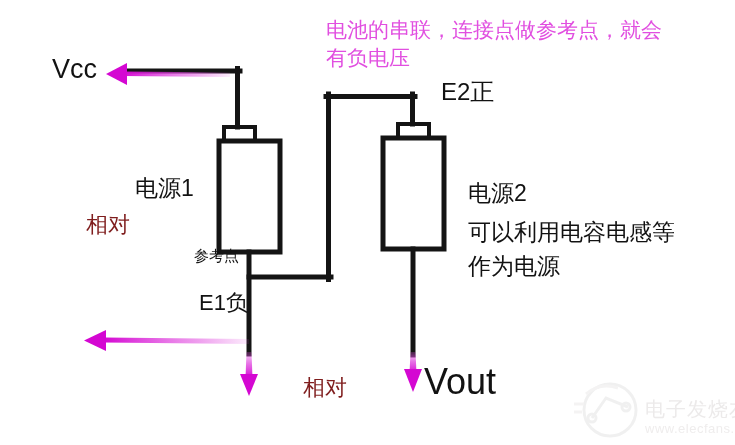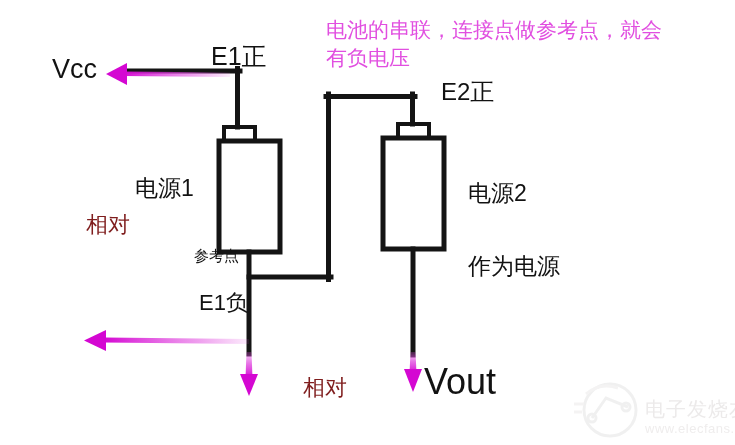--- a/index.html
+++ b/index.html
@@ -143,30 +143,30 @@
       <path d="M586,394 Q600,382 618,388" stroke="#f1f0f0" stroke-width="3" fill="none"></path>
       <path d="M574,404 L584,404 M574,412 L582,412" stroke="#f1f0f0" stroke-width="3" fill="none"></path>
     </g>
   </svg>
 
   <div class="note-line lbl-pink" style="left:326px; top:18px; font-size:21px;">电池的串联，连接点做参考点，就会</div>
   <div class="note-line lbl-pink" style="left:326px; top:46px; font-size:21px;">有负电压</div>
 
   <div class="lbl lbl-black" style="left:52px; top:56px; font-size:27px;">Vcc</div>
 
-  <div class="lbl lbl-black" style="left:211px; top:44px; font-size:25px;">E1正</div>
 
   <div class="lbl lbl-black" style="left:441px; top:80px; font-size:24px;">E2正</div>
 
   <div class="lbl lbl-black" style="left:135px; top:177px; font-size:23px;">电源1</div>
 
   <div class="lbl lbl-pale" style="left:86px; top:214px; font-size:22px;">相对</div>
 
   <div class="lbl lbl-black" style="left:468px; top:182px; font-size:23px;">电源2</div>
 
+  <div class="lbl lbl-black" style="left:468px; top:221px; font-size:23px;">可以利用电容电感等</div>
 
   <div class="lbl lbl-black" style="left:468px; top:255px; font-size:23px;">作为电源</div>
 
   <div class="lbl lbl-black" style="left:194px; top:248px; font-size:15px;">参考点</div>
 
   <div class="lbl lbl-black" style="left:199px; top:292px; font-size:22px;">E1负</div>
 
   <div class="lbl lbl-pale" style="left:303px; top:377px; font-size:22px;">相对</div>
 
   <div class="lbl lbl-black" style="left:424px; top:364px; font-size:36px;">Vout</div>

